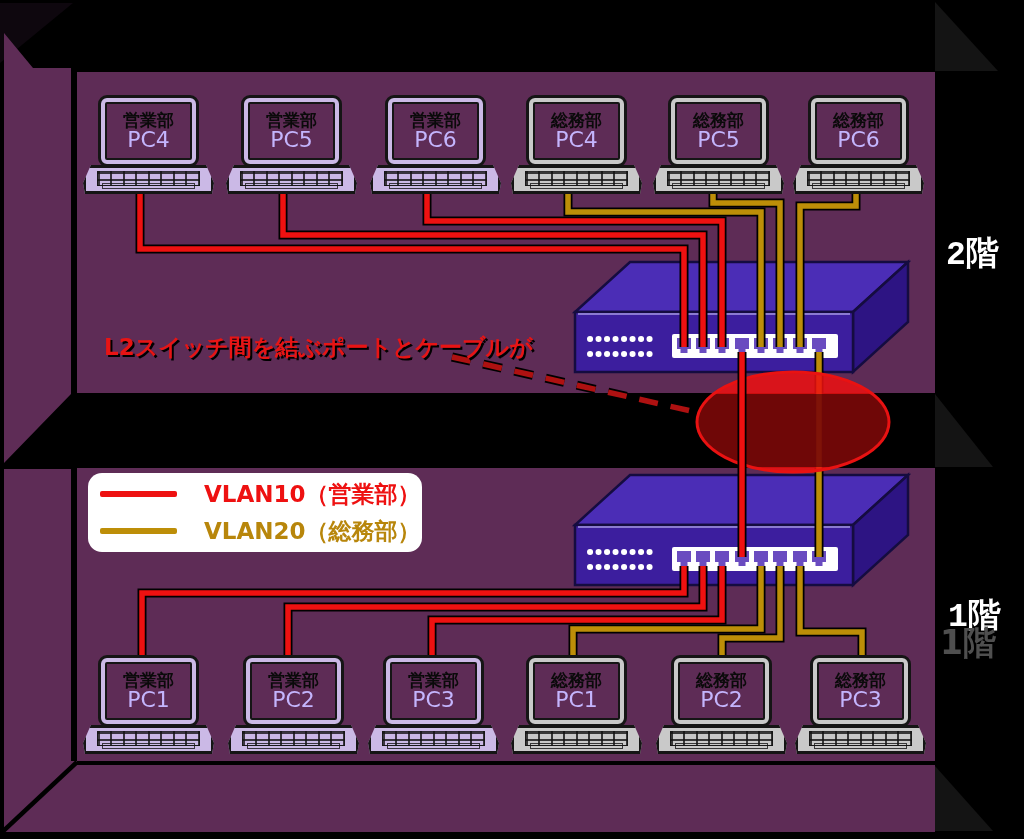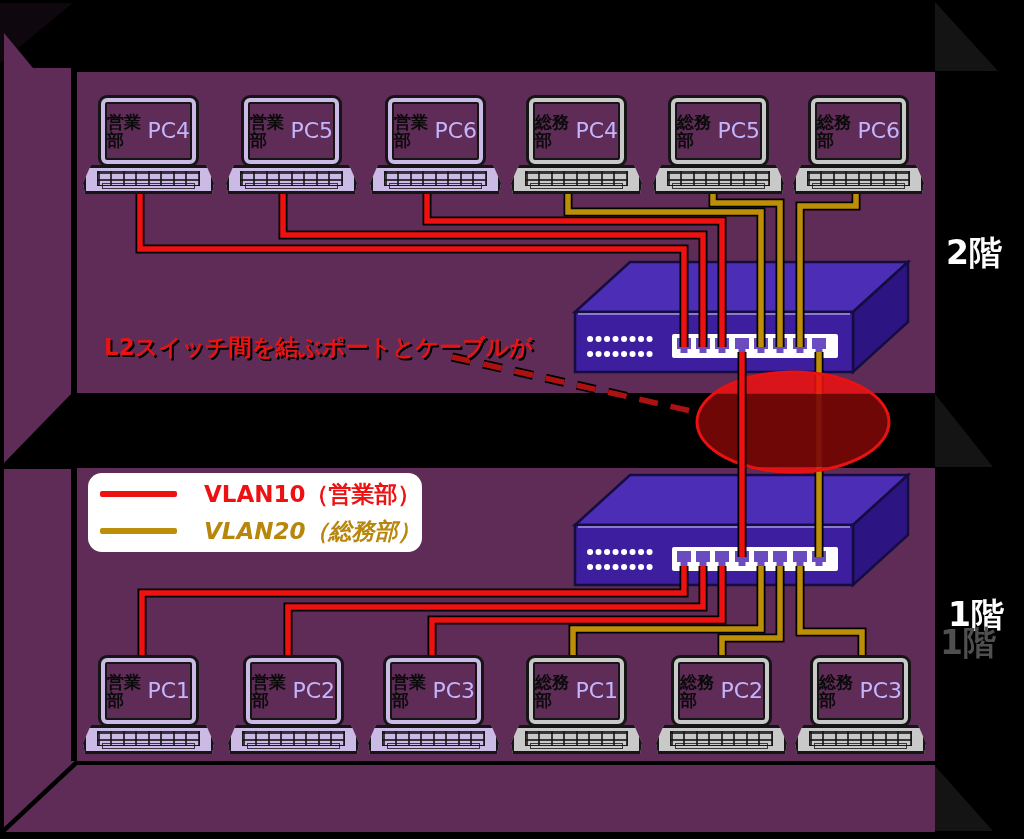--- a/index.html
+++ b/index.html
@@ -33,21 +33,21 @@
   .laptop .screen{
     position:absolute;left:13px;right:13px;top:0;height:72px;
     border:3px solid #151515;border-radius:9px;padding:4px;box-sizing:border-box;
   }
   .laptop[data-theme="lavender"] .screen,
   .laptop[data-theme="lavender"] .deck{background:var(--lavender);}
   .laptop[data-theme="gray"] .screen,
   .laptop[data-theme="gray"] .deck{background:var(--gray);}
   .laptop .screen-inner{
     width:100%;height:100%;background:var(--room);border:2.5px solid #151515;
-    box-sizing:border-box;display:flex;align-items:center;
+    box-sizing:border-box;display:flex;flex-direction:column;align-items:center;
     justify-content:center;border-radius:2px;
   }
   .laptop .dept{font-size:17px;font-weight:bold;color:#0a0a0a;line-height:18px;}
   .laptop .pcname{font-size:22px;font-weight:normal;color:#c4b5fd;line-height:22px;}
   .laptop .deck{
     position:absolute;left:-2px;right:-2px;top:70px;height:29px;
     border:3px solid #151515;box-sizing:border-box;
     clip-path:polygon(6% 0,94% 0,100% 62%,98.5% 100%,1.5% 100%,0 62%);
   }
   .laptop .keys{
@@ -67,33 +67,33 @@
     position:absolute;left:88px;top:473px;width:334px;height:79px;z-index:3;
     background:#fff;border-radius:14px;display:flex;flex-direction:column;
     justify-content:center;gap:6px;padding:20px 0;box-sizing:border-box;
   }
   .legend-item{display:flex;align-items:center;}
   .legend-swatch{width:77px;height:6px;margin-left:12px;border-radius:2px;}
   .legend-swatch.red{background:var(--red);}
   .legend-swatch.gold{background:var(--gold);}
   .legend-label{margin-left:27px;font-size:23px;font-weight:bold;letter-spacing:0px;}
   .legend-label.red{color:var(--red);}
-  .legend-label.gold{color:#b8860b;font-style:italic;}
+  .legend-label.gold{color:#b8860b;}
 
   
   .annotation{
     position:absolute;left:104px;top:322px;z-index:2;
     font-size:23px;font-weight:bold;color:#e81414;line-height:28px;
     text-shadow:2px 2px 0 #000;white-space:nowrap;
   }
   .annotation span{display:block;margin-top:11px;}
 
   
   .floor-label{position:absolute;z-index:2;font-weight:bold;font-size:33px;white-space:nowrap;}
-  .floor-label.white{color:#ffffff;}
+  .floor-label.white{color:#ffffff;font-family:Liberation Mono, monospace;}
   .floor-label.gray{color:#4f4f4f;}
 </style>
 </head>
 <body>
 
 <svg id="scene-svg" width="1024" height="839" viewBox="0 0 1024 839">
   <defs>
     <path id="plug" d="M-7,-8 H7 V3 H3.5 V7 H-3.5 V3 H-7 Z" class="fill-plug"></path>
     <g id="sw">
       <path class="sw-top" d="M575,312 L853,312 L908,262 L630,262 Z"></path>

